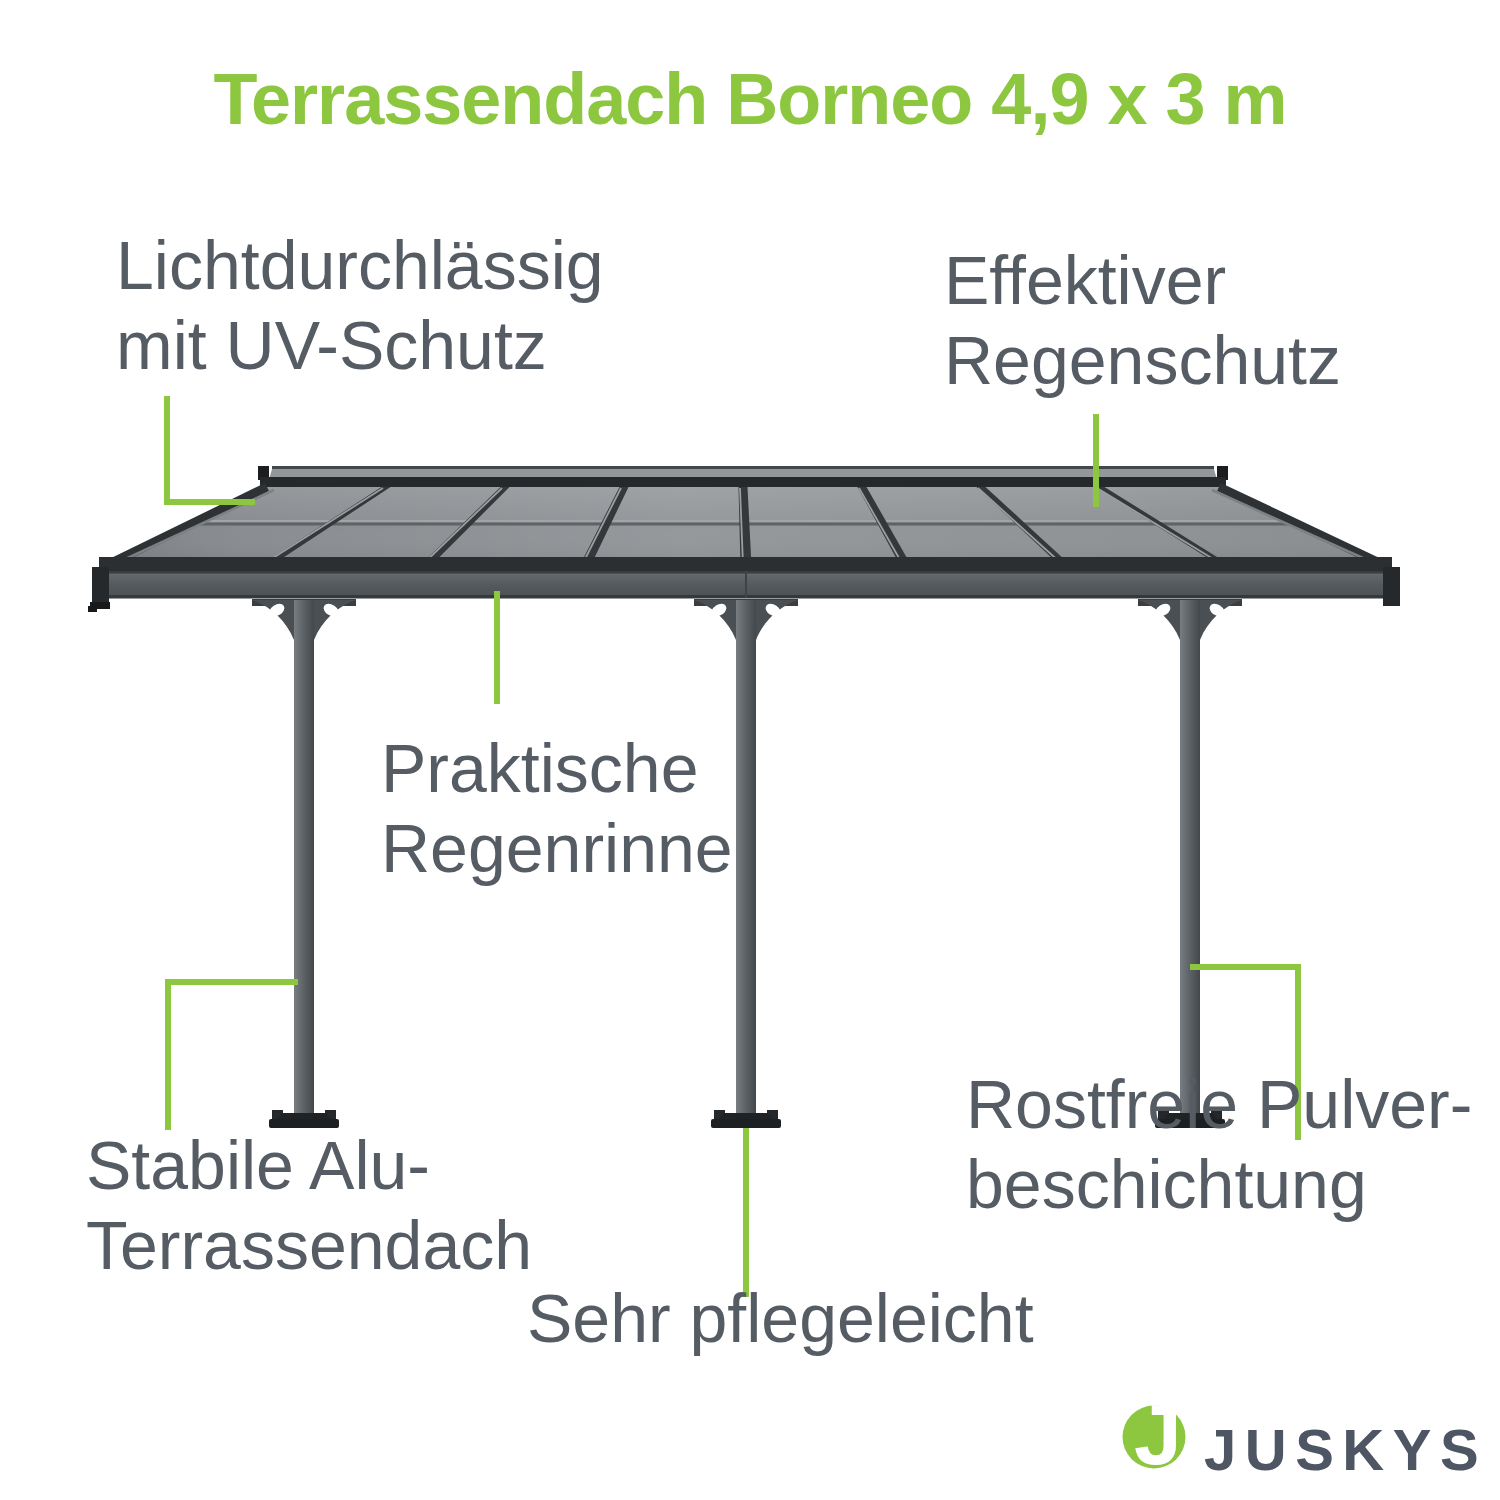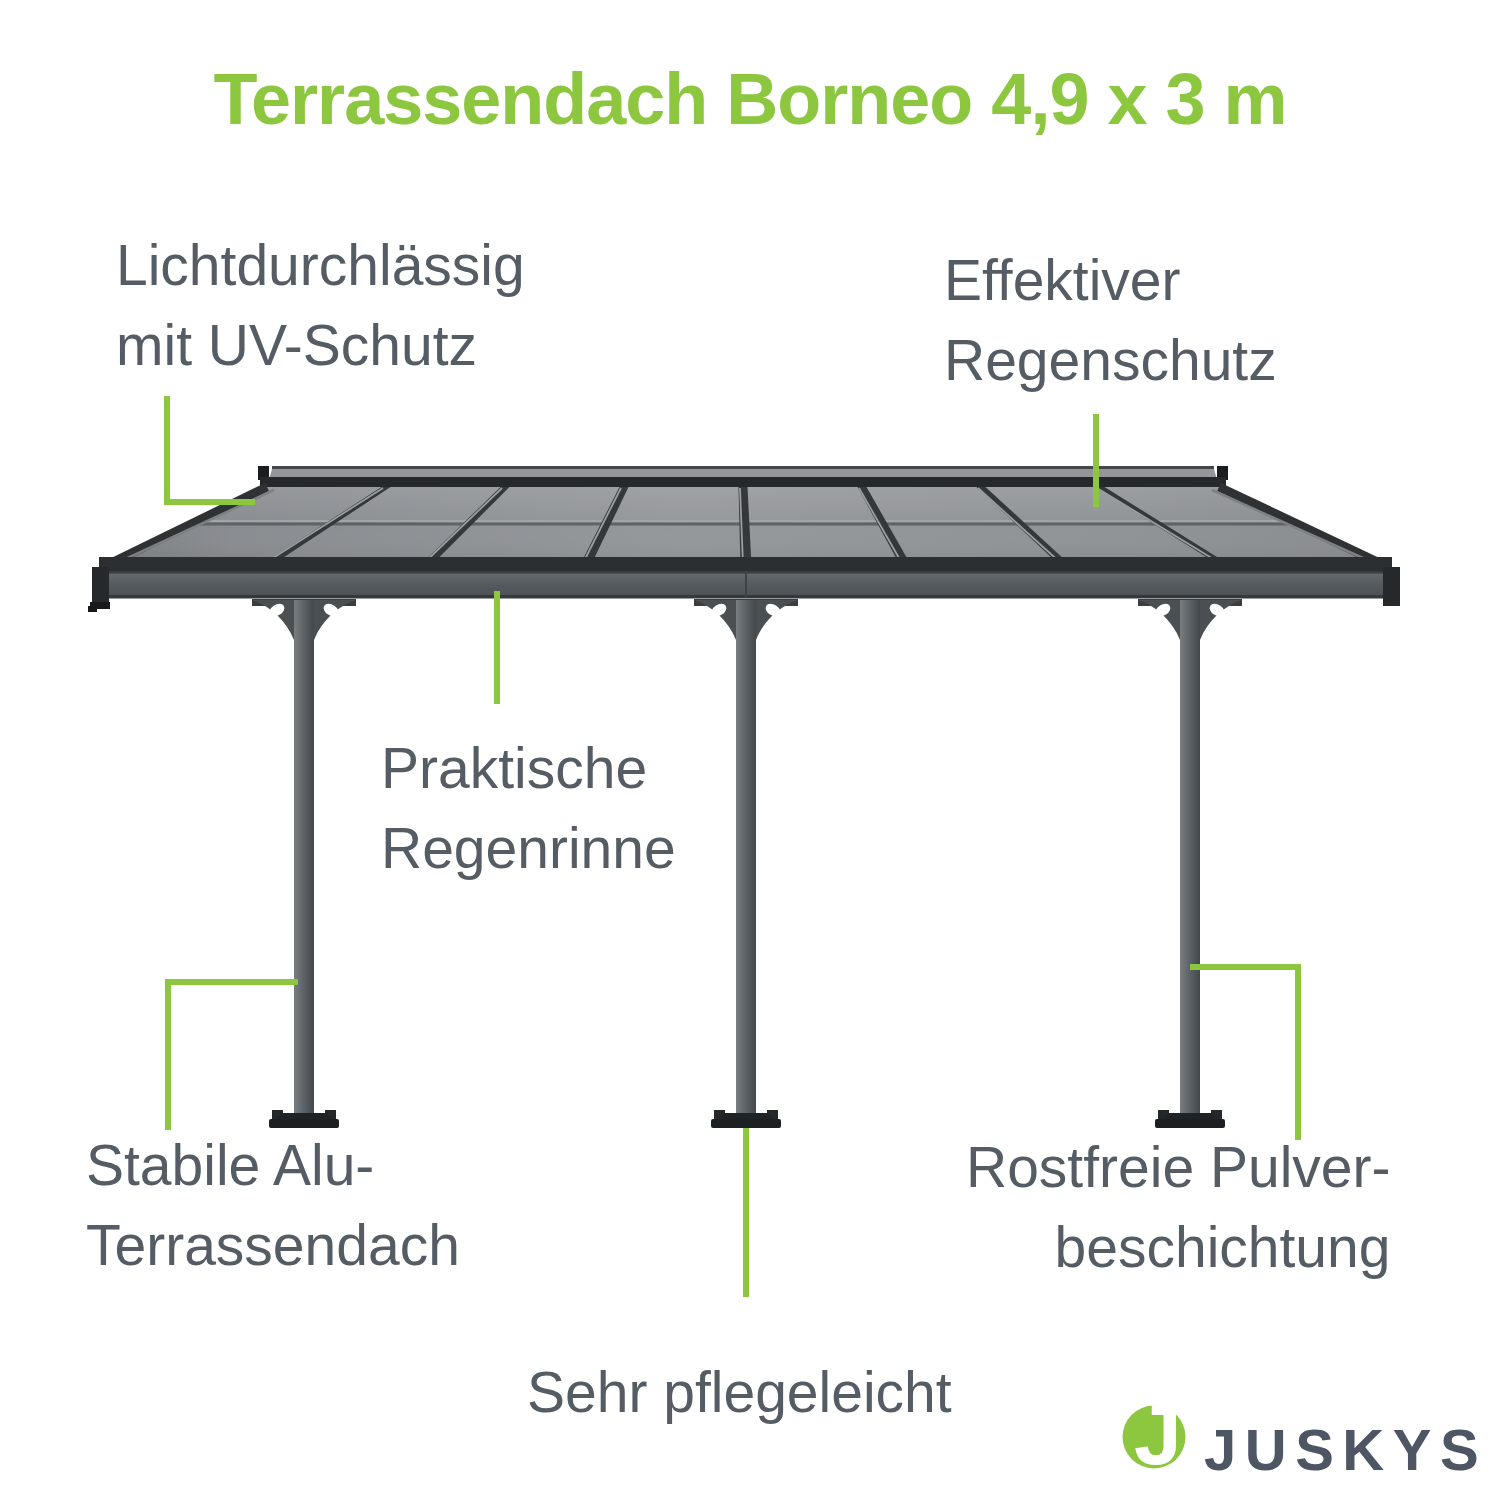--- a/index.html
+++ b/index.html
@@ -7,29 +7,29 @@
     position:relative;width:1500px;height:1500px;background:#ffffff;
     font-family:"Liberation Sans", sans-serif;overflow:hidden;
   }
   .page-title{
     position:absolute;top:56px;left:0;width:1500px;text-align:center;
     font-size:72px;font-weight:700;letter-spacing:-1px;line-height:1.2;
     color:var(--brand-green,#8DC63F);margin:0;
   }
   .callout{
     position:absolute;white-space:pre-line;
-    font-size:57px;font-weight:400;line-height:80px;
+    font-size:68px;font-weight:400;line-height:80px;
     color:var(--text-slate,#555C64);
   }
   .callout-uv{left:116px;top:225px;}
   .callout-regenschutz{left:944px;top:240px;}
   .callout-regenrinne{left:381px;top:728px;}
   .callout-alu{left:86px;top:1125px;}
-  .callout-pulver{left:966px;top:1127px;text-align:right;}
-  .callout-pflege{left:527px;top:1352px;}
+  .callout-pulver{left:966px;top:1064px;}
+  .callout-pflege{left:527px;top:1278px;}
   .scene{position:absolute;left:0;top:0;width:1500px;height:1500px;}
   .green-line{stroke:var(--brand-green,#8DC63F);stroke-width:6;fill:none;stroke-linejoin:miter;stroke-linecap:butt;}
   .logo-mark{position:absolute;left:1122px;top:1405px;width:64px;height:64px;}
   .logo-circle{fill:var(--brand-green,#8DC63F);}
   .logo-word{
     position:absolute;left:1204px;top:1416px;
     font-size:58px;font-weight:700;letter-spacing:8.5px;
     color:var(--logo-slate,#4D5662);
   }
 </style>

